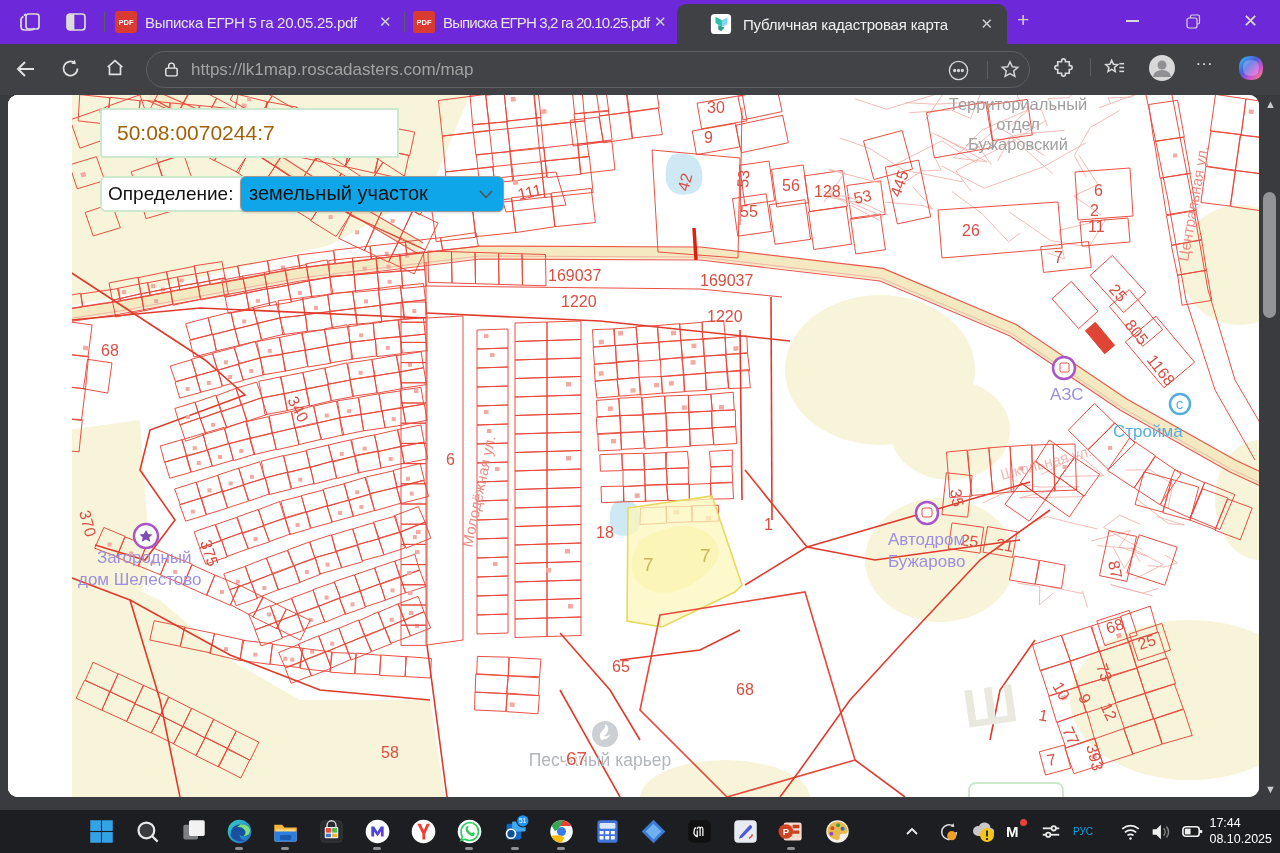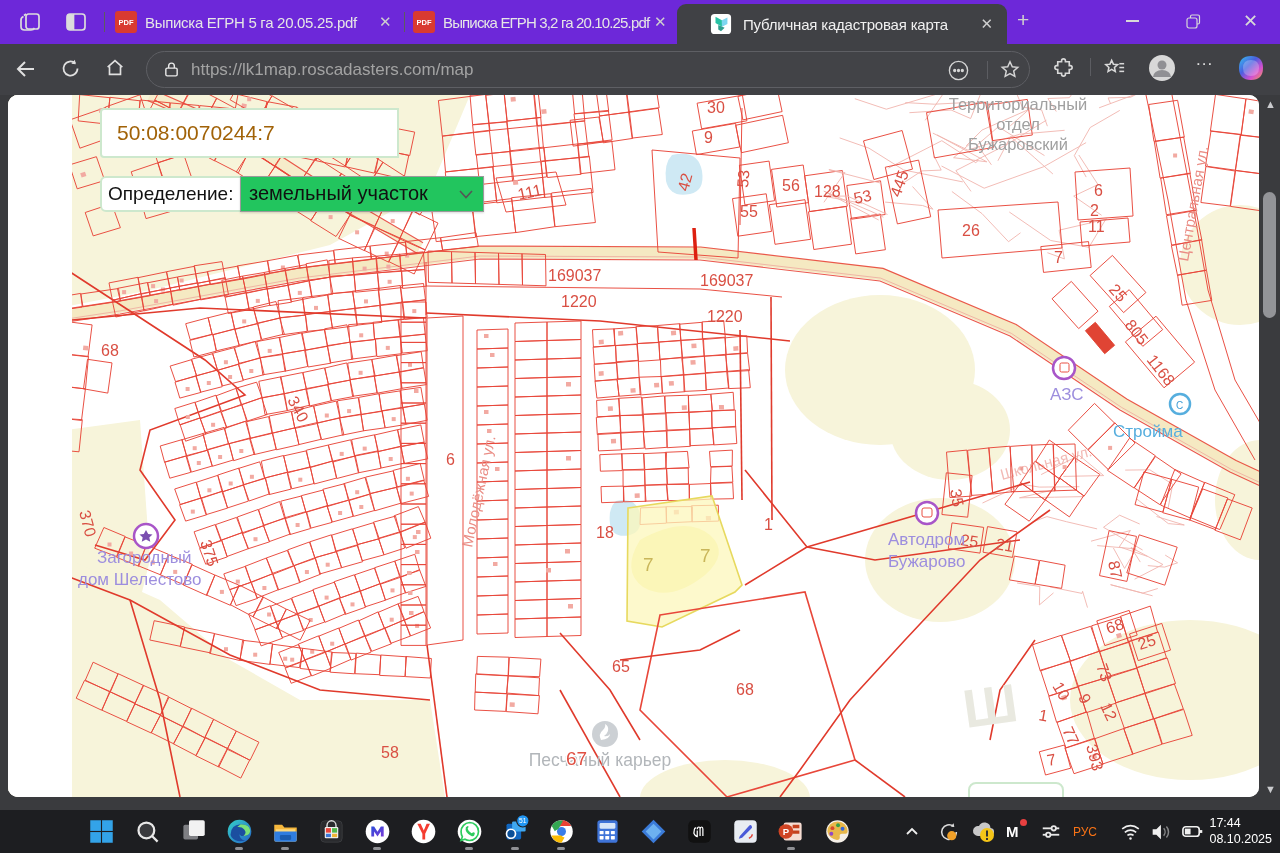--- a/index.html
+++ b/index.html
@@ -14,21 +14,21 @@
 .navic{position:absolute;top:12px;color:#e0e0e0;font-size:19px}
 .urlpill{position:absolute;left:146px;top:7px;width:884px;height:37px;background:#424347;border:1px solid #5e5f64;border-radius:19px;color:#a3a3a3;font-size:17px;line-height:35px}
 .mapwrap{position:absolute;left:0;top:95px;width:1280px;height:715px;background:#3a3b3e}
 .mapclip{position:absolute;left:8px;top:0;width:1251px;height:702px;border-radius:10px;overflow:hidden;background:#fff}
 .sbarv{position:absolute;right:0;top:0;width:21px;height:715px;background:#3a3b3e}
 .sthumb{position:absolute;right:4px;top:97px;width:13px;height:126px;background:#939498;border-radius:7px}
 .sarr{position:absolute;color:#cacbce;font-size:11px;right:4px}
 .findbox{position:absolute;left:92px;top:13px;width:299px;height:50px;background:#fff;border:2px solid #cde8cd;border-radius:4px 0 0 4px;font-size:21px;color:#a16207;line-height:46px;padding-left:15px}
 .findbtn{position:absolute;left:391px;top:15px;width:108px;height:46px;background:#29a3e0;color:#fff;font-size:22px;text-align:center;line-height:46px;border-radius:3px;box-shadow:2px 3px 0 #9dbcd2}
 .defpanel{position:absolute;left:92px;top:81px;width:380px;height:36px;background:#fff;border:2px solid #cde8cd;border-radius:6px;display:flex;align-items:center;font-size:19px;color:#111}
-.selbox{position:absolute;left:138px;top:-2px;width:244px;height:36px;border:1.5px solid #9a9a9a;border-radius:0;background:#22c55e;font-size:20px;line-height:33px;padding-left:8px;box-shadow:0 1px 2px rgba(0,0,0,0.15)}
+.selbox{position:absolute;left:138px;top:-2px;width:264px;height:36px;border:1.5px solid #9a9a9a;border-radius:6px;background:#0ea5e9;font-size:20px;line-height:33px;padding-left:8px;box-shadow:0 1px 2px rgba(0,0,0,0.15)}
 .attrib{position:absolute;left:960px;top:687px;width:96px;height:18px;background:#fff;border:2px solid #cde8cd;border-radius:8px 8px 0 0}
 .taskbar{position:absolute;left:0;top:810px;width:1280px;height:43px;background:#1d1e21;display:flex;align-items:center}
 .tic{width:27px;height:27px;margin:0 9.5px;position:relative;border-radius:5px}
 .tray{position:absolute;top:0;height:43px;display:flex;align-items:center;color:#eee}
 .clock{position:absolute;right:8px;top:6px;color:#fff;font-size:12.5px;text-align:left;line-height:15.5px}
 svg text{font-family:"Liberation Sans",sans-serif}
 </style></head><body>
 
 <div class="tabstrip">
  <svg class="ticon" style="left:18px" viewBox="0 0 24 24" fill="none" stroke="#dcdcdc" stroke-width="1.7">
@@ -1187,21 +1187,21 @@
     </div>
  <div class="tray" style="left:1006px;font-size:15px;font-weight:bold;color:#fff">М<span style="position:absolute;top:9px;left:14px;width:7px;height:7px;border-radius:50%;background:#e84040"></span></div>
  <div class="tray" style="left:1040px">
       <svg width="22" height="22" viewBox="0 0 24 24" fill="none" stroke="#e8e8e8" stroke-width="2">
         <line x1="3" y1="8" x2="21" y2="8"></line>
         <line x1="3" y1="15" x2="21" y2="15"></line>
         <circle cx="15" cy="8" r="2.4" fill="#1d1e21"></circle>
         <circle cx="9" cy="15" r="2.4" fill="#1d1e21"></circle>
       </svg>
     </div>
- <div class="tray" style="left:1073px;font-size:12px;color:#f97316">РУС</div>
+ <div class="tray" style="left:1073px;font-size:10px;color:#0ea5e9">РУС</div>
  <div class="tray" style="left:1120px">
       <svg width="21" height="21" viewBox="0 0 24 24" fill="none" stroke="#f0f0f0" stroke-width="1.9">
         <path d="M2.5,9 Q12,1.5 21.5,9"></path>
         <path d="M5.5,13 Q12,8 18.5,13"></path>
         <path d="M8.5,16.5 Q12,14 15.5,16.5"></path>
         <circle cx="12" cy="20" r="1.4" fill="#f0f0f0" stroke="none"></circle>
       </svg>
     </div>
  <div class="tray" style="left:1149px">
       <svg width="22" height="22" viewBox="0 0 24 24" fill="#f0f0f0">

